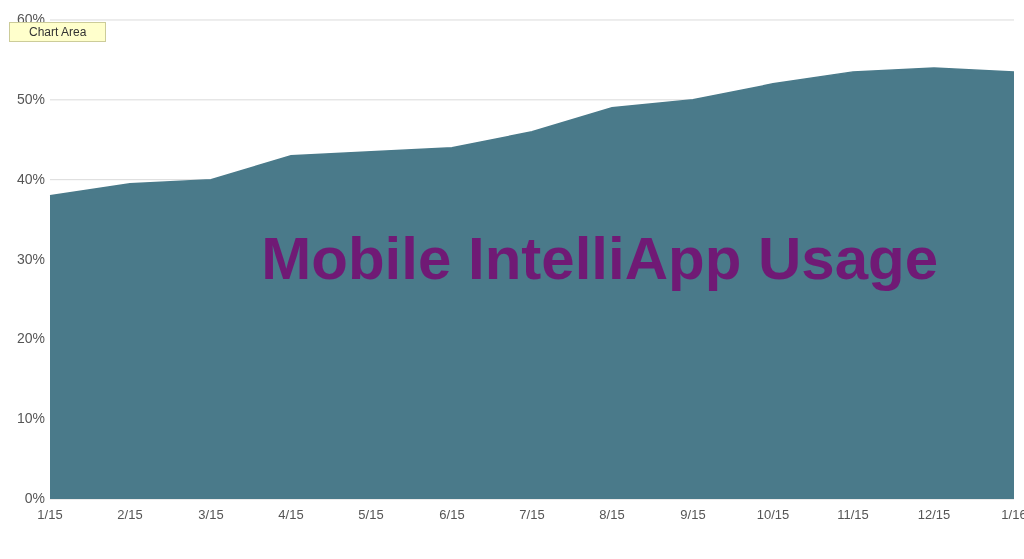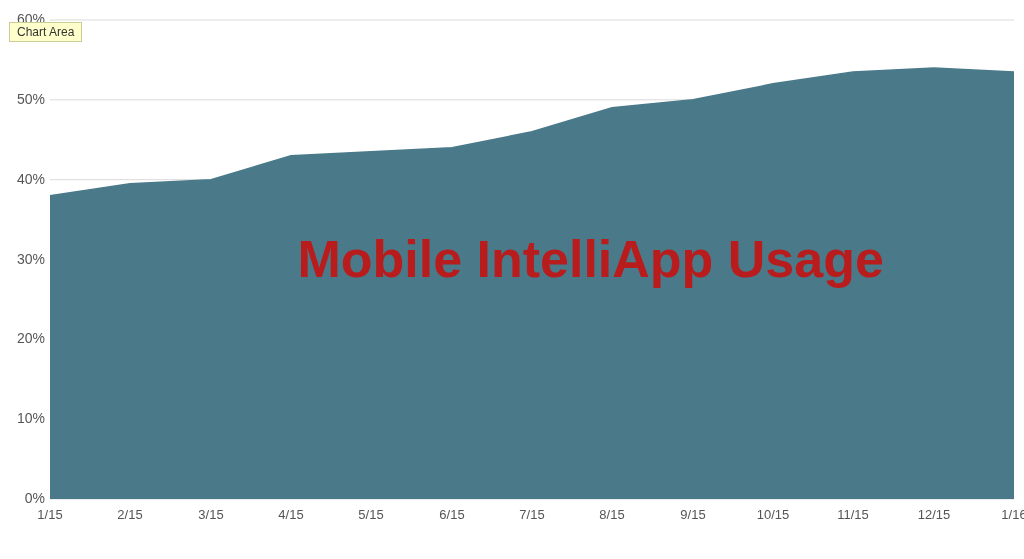--- a/index.html
+++ b/index.html
@@ -19,21 +19,21 @@
       padding: 10px 10px 40px 50px;
     }
 
     .chart-area-label {
       position: absolute;
       top: 22px;
       left: 9px;
       background: #ffffcc;
       border: 1px solid #cccc99;
       font-size: 12px;
-      padding: 2px 7px;
+      padding: 2px 19px;
       z-index: 10;
       color: #333;
     }
 
     .chart-wrapper {
       position: relative;
       width: 100%;
       height: 100%;
       text-align: right;
     }
@@ -42,23 +42,23 @@
       width: 100%;
       height: 100%;
       overflow: visible;
     }
 
     .chart-title {
       position: absolute;
       top: 50%;
       left: 50%;
       transform: translate(-40%, -60%);
-      font-size: 52px;
+      font-size: 60px;
       font-weight: bold;
-      color: #b91c1c;
+      color: #701a75;
       white-space: nowrap;
       pointer-events: none;
       z-index: 5;
       text-shadow: none;
     }
   </style>
 </head>
 <body>
 
 <div class="chart-container">

